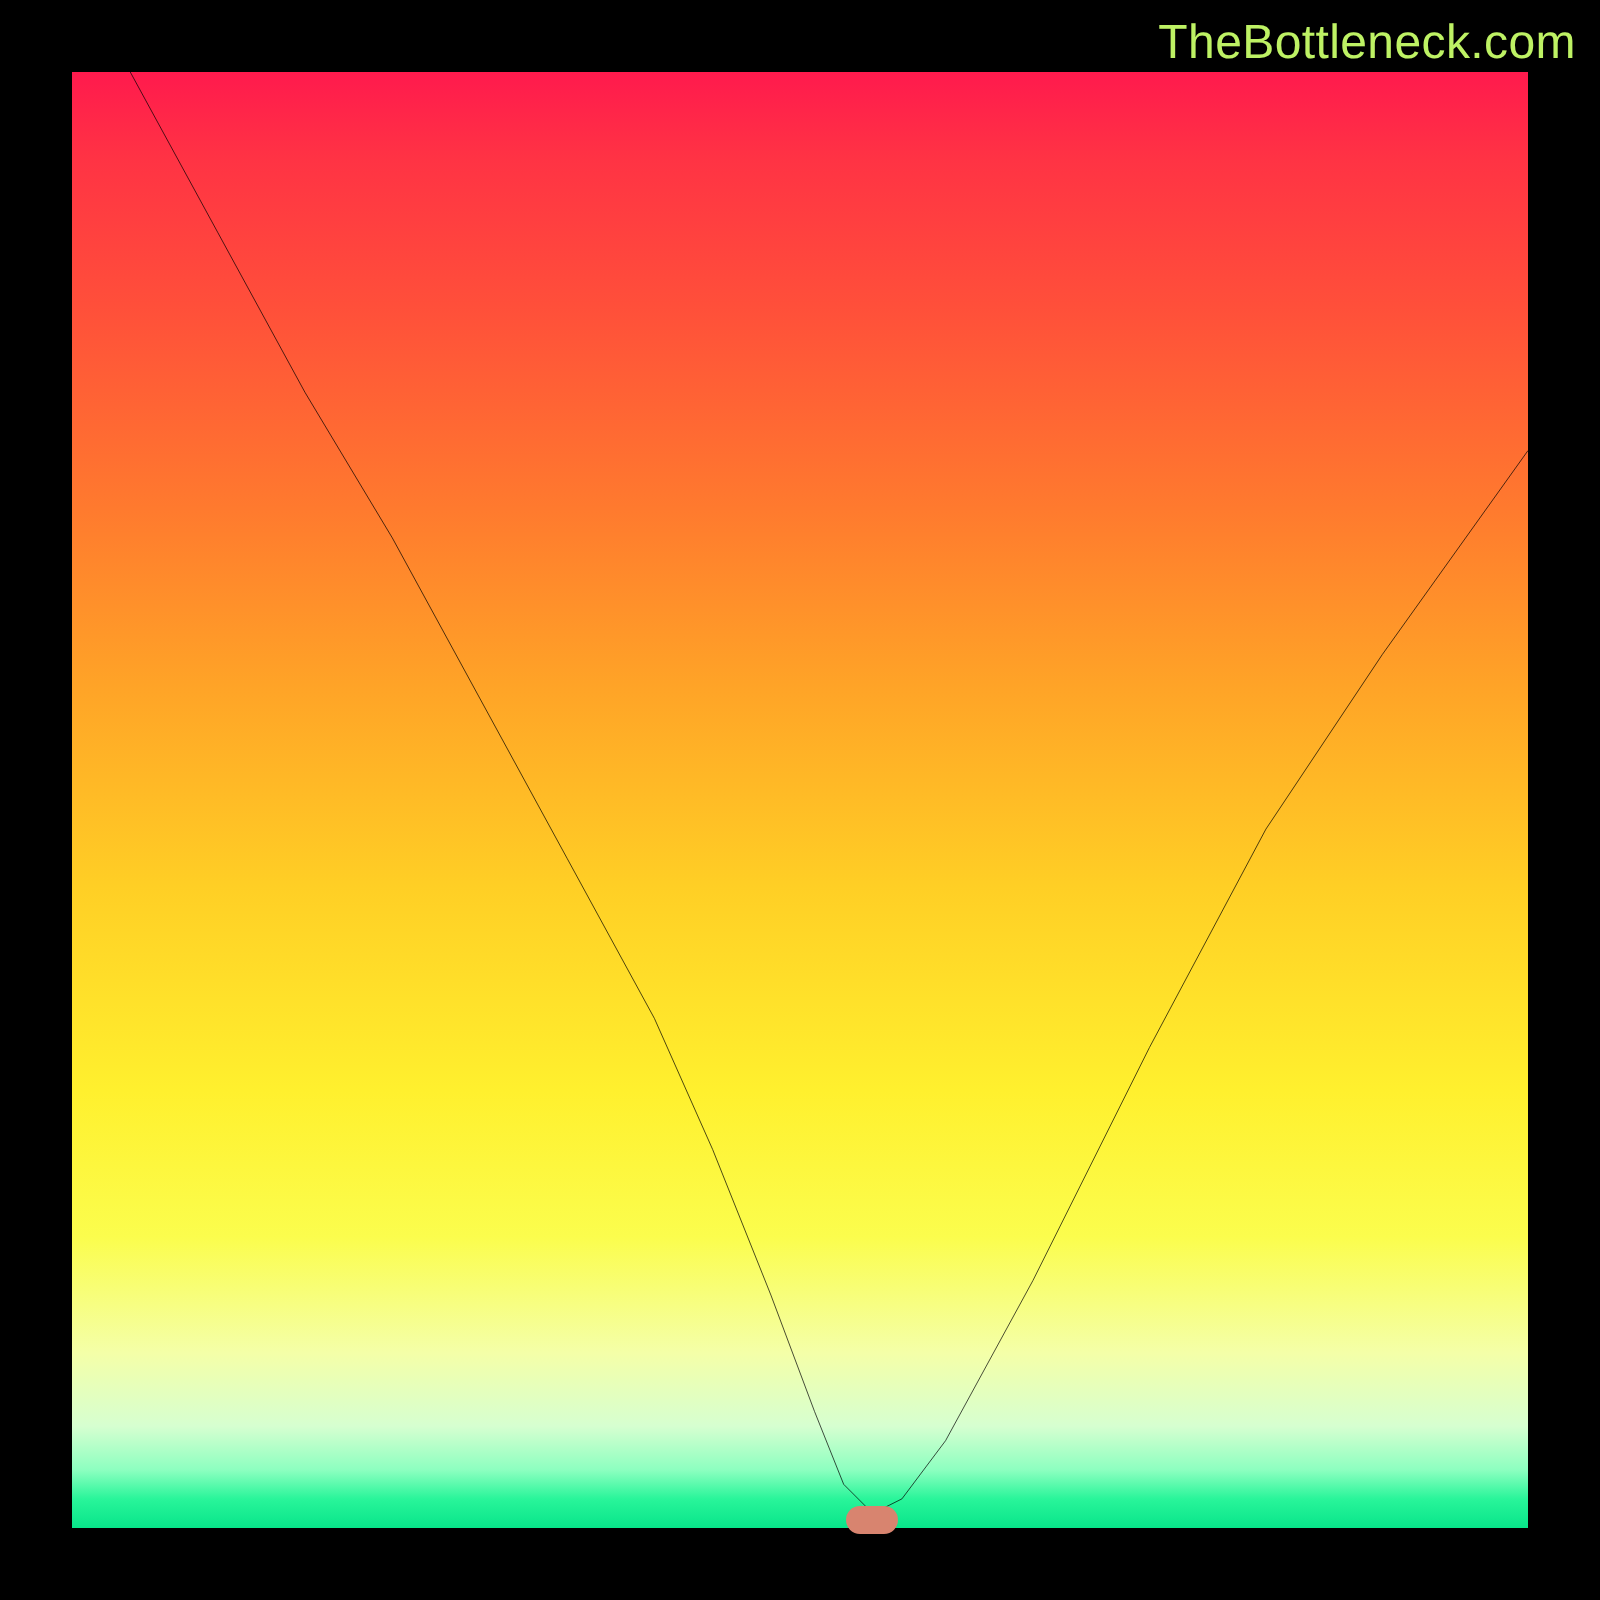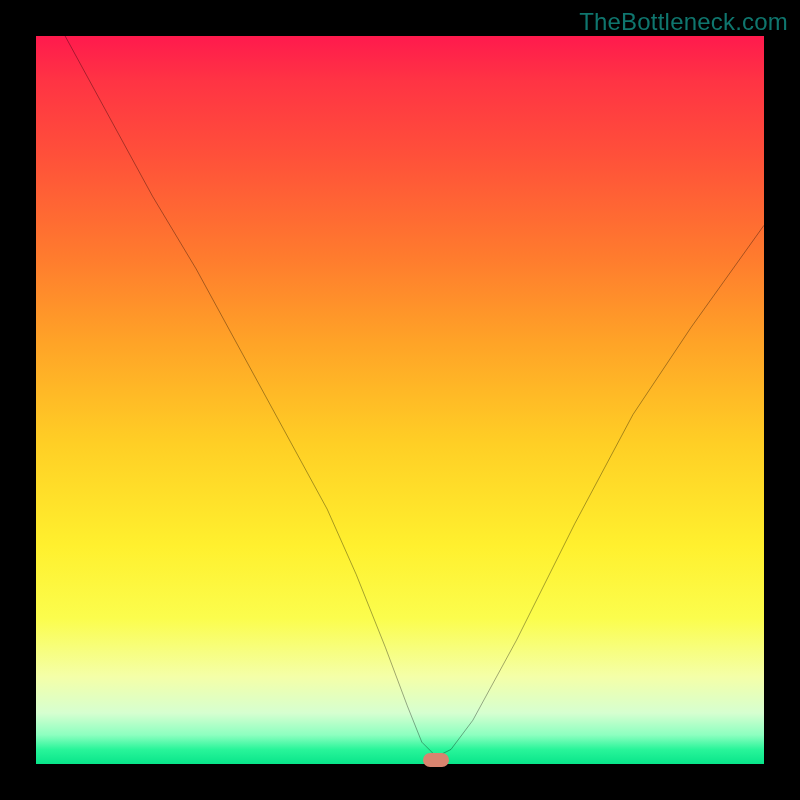--- a/index.html
+++ b/index.html
@@ -37,21 +37,21 @@
       #d6ffd0 93%,
       #8dffc0 96%,
       #29f59a 98%,
       #08e58a 100%
     );
   }
   .watermark {
     position: absolute;
     top: 8px;
     right: 12px;
-    color: #0f766e;
+    color: #bef264;
     font-size: 24px;
     font-weight: 500;
     letter-spacing: 0.2px;
     user-select: none;
   }
   svg.curve {
     position: absolute;
     inset: 0;
     width: 100%;
     height: 100%;

